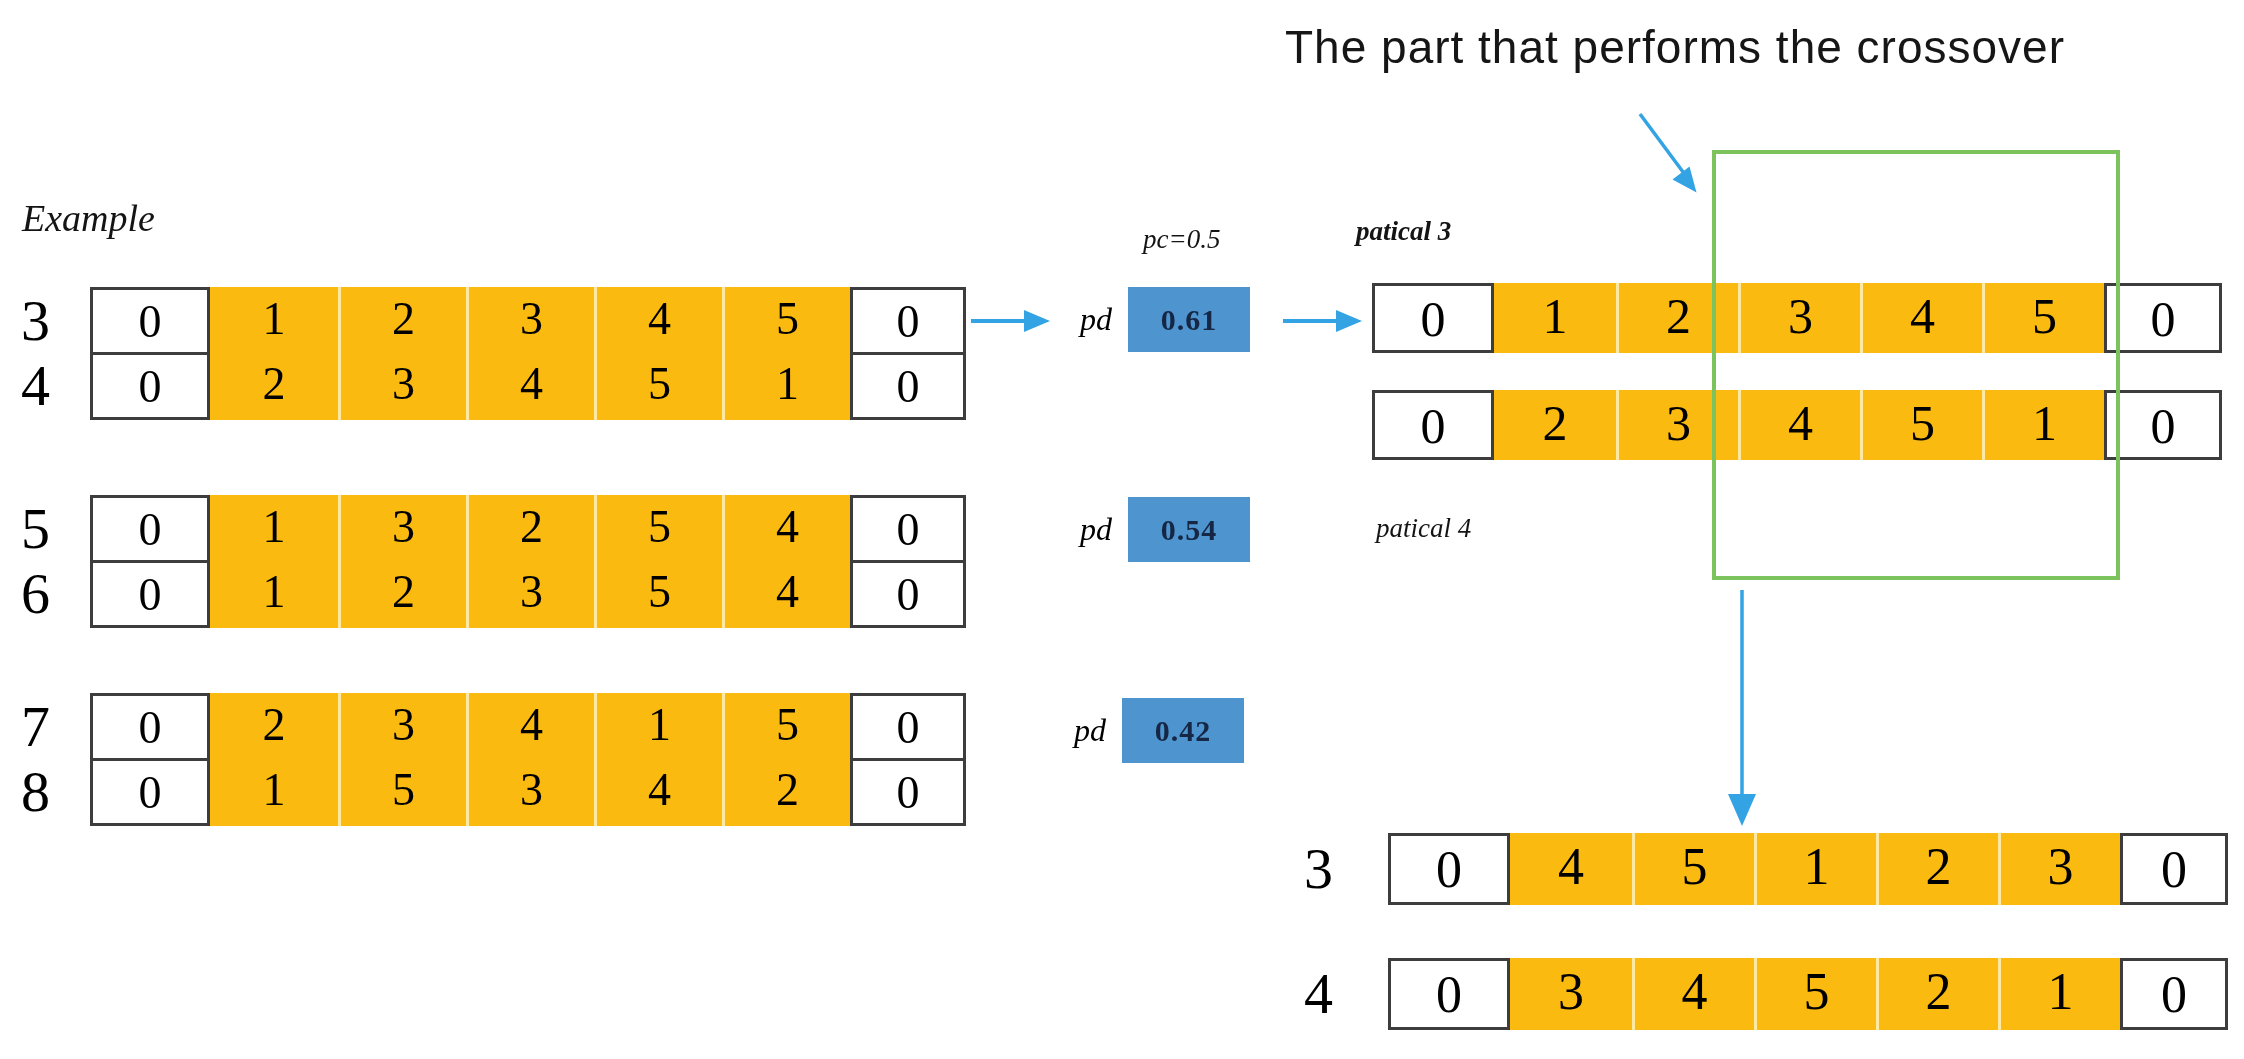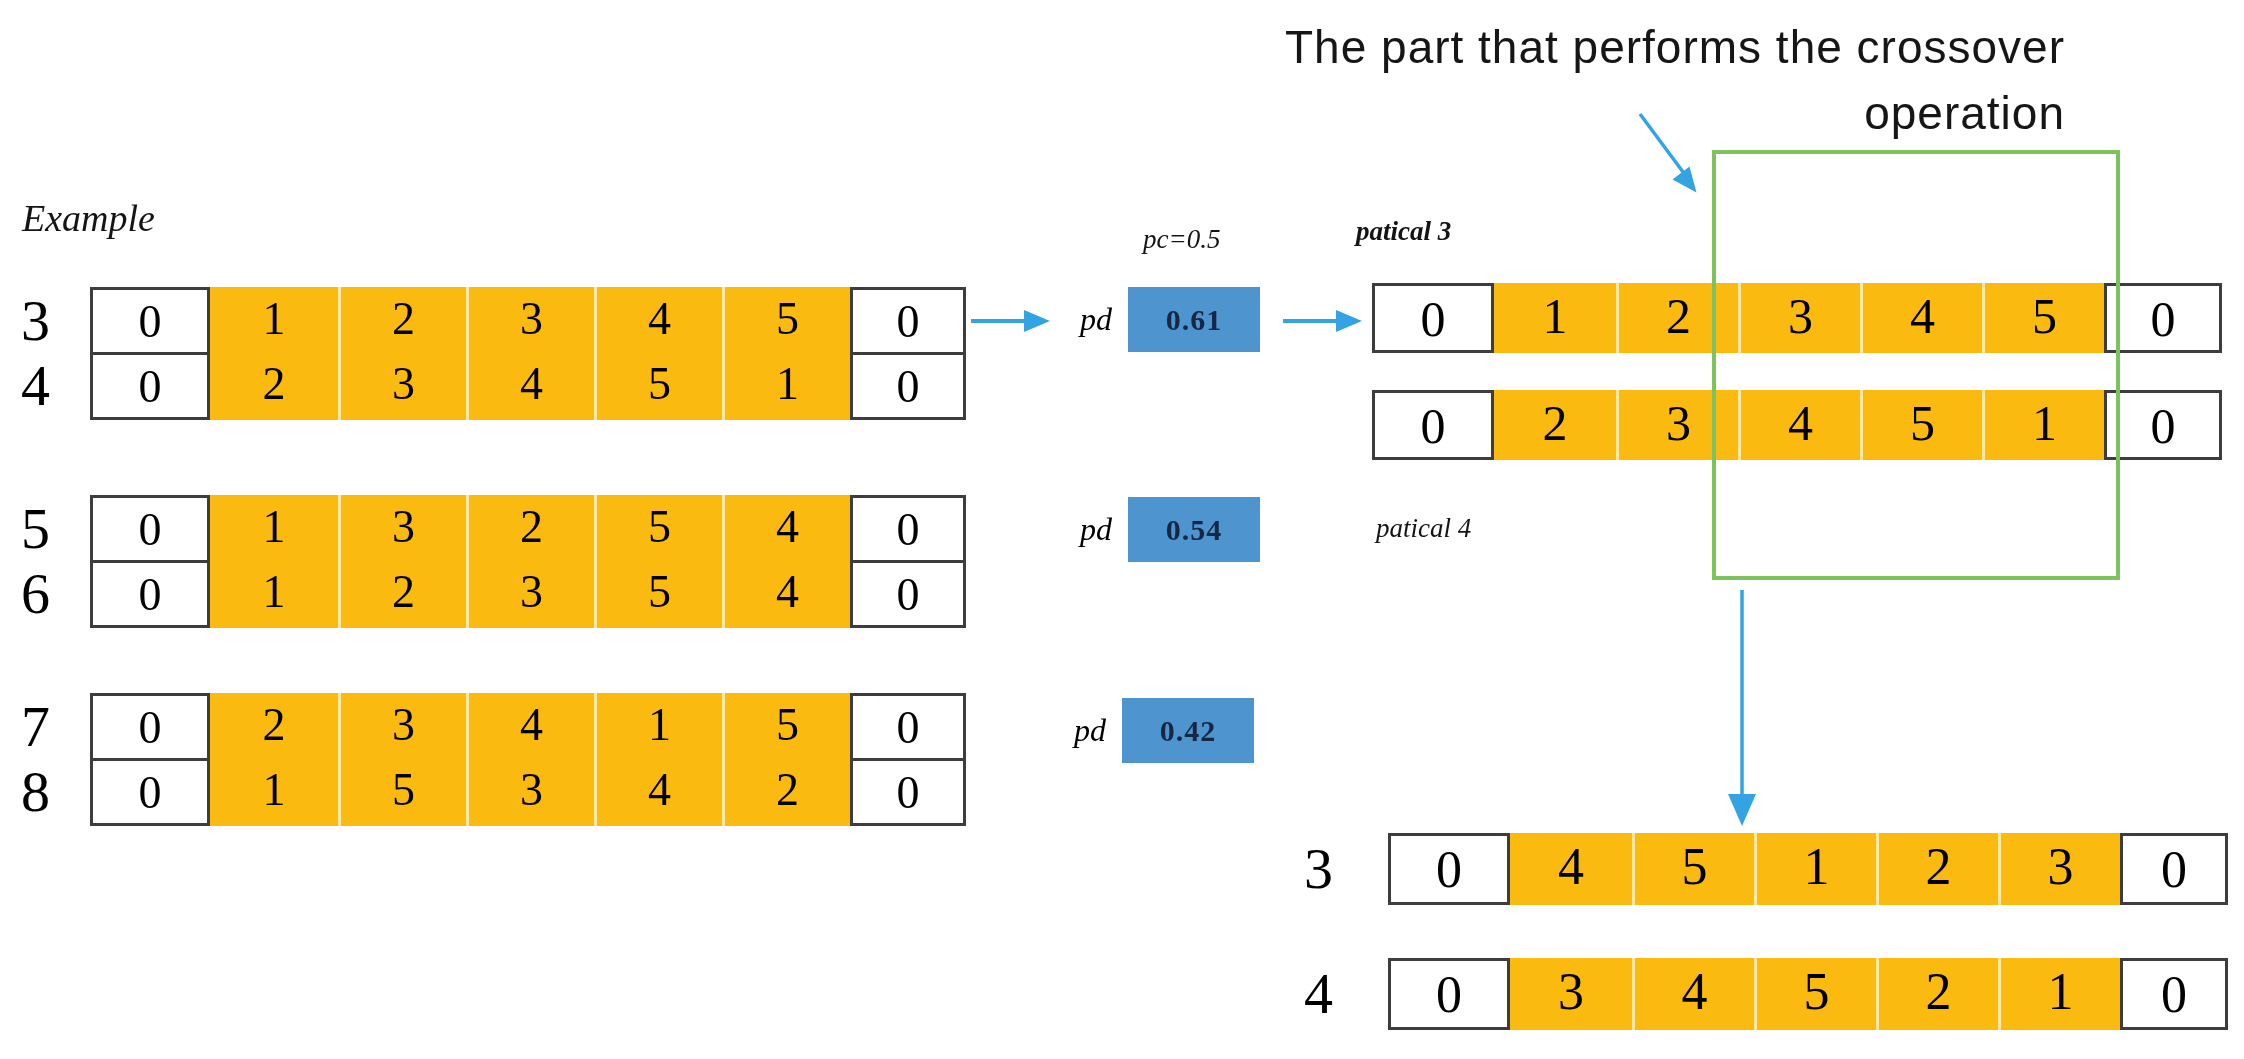--- a/index.html
+++ b/index.html
@@ -37,39 +37,38 @@
   .bottom-cells .cell.first{width:122px;}
   .bottom-cells .cell.last{width:108px;}
 
   
   .ital{font-style:italic;font-size:27px;white-space:nowrap;color:#141414;}
   .example{font-size:38px;}
 
   
   .pd-item{display:flex;align-items:center;}
   .pd-label{font-style:italic;font-size:32px;margin-right:16px;}
-  .pd-box{width:132px;height:65px;background:var(--blue-box,#4e94cf);
+  .pd-box{width:122px;height:65px;background:var(--blue-box,#4e94cf);
           display:flex;align-items:center;justify-content:center;
           font-size:30px;font-weight:bold;letter-spacing:1px;color:#152744;}
 
   
   .green-rect{border:4px solid var(--green,#7cc35e);background:transparent;}
 
   svg.arrow{overflow:visible;}
   svg.arrow line{stroke:var(--arrow-blue,#33a3e3);}
   svg.arrow .head{fill:var(--arrow-blue,#33a3e3);stroke:none;}
 </style>
 </head>
 <body>
 
 <div id="canvas">
 
-  <div class="abs title" style="left:1285px;top:14px;text-align:right;">
+  <div class="abs title" style="left:1285px;top:14px;">
     <div>The part that performs the crossover</div>
-    <div>operation</div>
   </div>
 
   <svg class="abs arrow" style="left:1630px;top:106px;" width="90" height="104">
     <line x1="10" y1="8" x2="56" y2="70" stroke-width="3.5"></line>
     <polygon class="head" points="66.5,86.5 42.5,73.5 59.5,60.5"></polygon>
   </svg>
 
   <div class="abs ital example" style="left:22px;top:196px;">Example</div>
 
   <div class="abs pair" style="left:15px;top:287px;">

